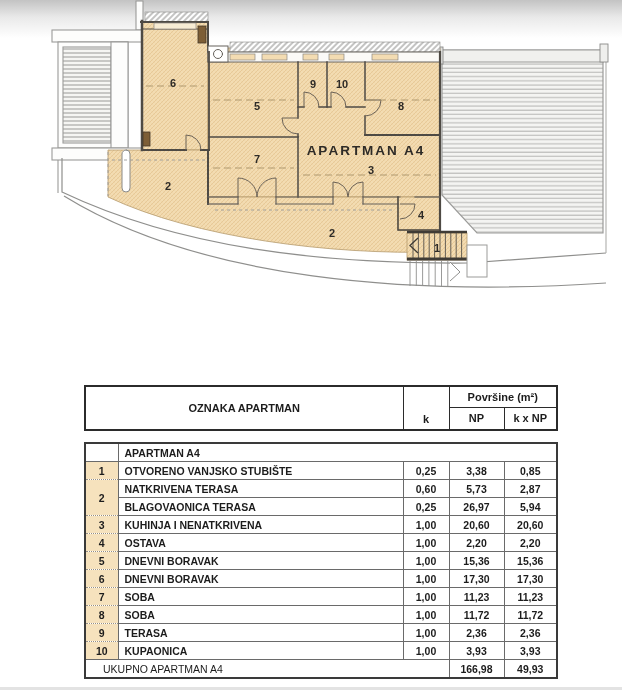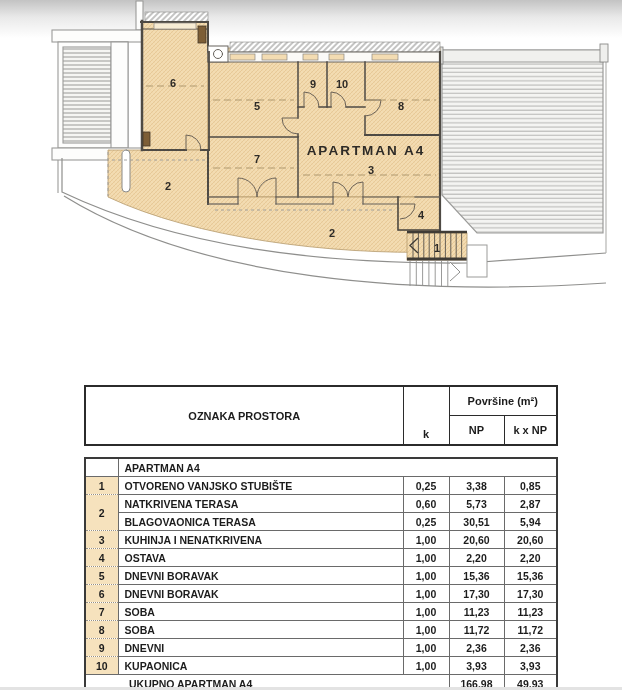--- a/index.html
+++ b/index.html
@@ -7,34 +7,34 @@
         font-family:"Liberation Sans",sans-serif;}
   .scan-top{position:absolute;left:0;top:0;width:622px;height:38px;
         background:linear-gradient(#c3c3c3,#e9e9e9 45%,rgba(255,255,255,0));pointer-events:none;}
   .scan-bottom{position:absolute;left:0;bottom:0;width:622px;height:3px;background:#e3e3e3;}
   .plan{position:absolute;left:0;top:0;}
 
   .tables{position:absolute;left:84px;top:385px;width:472px;color:#1c1c1c;}
   table{border-collapse:collapse;table-layout:fixed;width:472px;}
   .hdr-table{border:2px solid #2b2b2b;}
   .hdr-table td{border:1px solid #2b2b2b;font-size:11px;font-weight:bold;
-        text-align:center;padding:8px;color:#1c1c1c;}
+        text-align:center;padding:0;color:#1c1c1c;}
   .hdr-table .r1{height:21px;}
   .hdr-table .r2{height:23px;}
   .hdr-table .cell-k{vertical-align:bottom;padding-bottom:4px;}
 
   .body-table{margin-top:11px;border:2px solid #3a3a3a;font-size:10.5px;}
   .body-table td{height:17px;border:1px solid #6a6a6a;padding:0 2px 0 6px;
         white-space:nowrap;overflow:hidden;font-weight:bold;}
   .body-table td.num{width:33px;text-align:center;padding:0;background:#f6e2bd;
         border-top:1px dotted #979084;border-bottom:1px dotted #979084;font-weight:bold;}
   .body-table td.num-blank{width:33px;background:#fff;padding:0;}
   .body-table td.c{text-align:center;padding:0;margin-left:20px;}
   .body-table .bold{font-weight:bold;}
-  .body-table td.total-label{font-weight:bold;padding-left:43px;}
+  .body-table td.total-label{font-weight:normal;padding-left:17px;}
   col.w-num{width:33px;} col.w-name{width:285px;} col.w-k{width:46px;}
   col.w-np{width:55px;} col.w-kxnp{width:53px;}
   .hdr-table col.h-name{width:318px;}
   text{font-family:"Liberation Sans",sans-serif;fill:#2e2b27;}
   .roomnum{font-size:11px;font-weight:bold;}
   .plan-title{font-size:13.5px;font-weight:bold;letter-spacing:2px;}
 </style>
 </head>
 <body>
 
@@ -228,21 +228,21 @@
   <div class="tables">
     <table class="hdr-table">
       <colgroup>
           <col class="h-name">
           <col class="w-k">
           <col class="w-np">
           <col class="w-kxnp">
         </colgroup>
       <tbody>
           <tr class="r1">
-        <td rowspan="2">OZNAKA PROSTORA</td>
+        <td rowspan="2">OZNAKA APARTMAN</td>
         <td rowspan="2" class="cell-k">k</td>
         <td colspan="2">Površine (m²)</td>
       </tr>
       <tr class="r2">
         <td>NP</td>
         <td>k x NP</td>
       </tr>
     </tbody>
       </table>
 
@@ -269,21 +269,21 @@
       <tr>
         <td class="num" rowspan="2">2</td>
         <td>NATKRIVENA TERASA</td>
         <td class="c">0,60</td>
         <td class="c">5,73</td>
         <td class="c">2,87</td>
       </tr>
       <tr>
         <td>BLAGOVAONICA TERASA</td>
         <td class="c">0,25</td>
-        <td class="c">30,51</td>
+        <td class="c">26,97</td>
         <td class="c">5,94</td>
       </tr>
       <tr>
         <td class="num">3</td>
         <td>KUHINJA I NENATKRIVENA</td>
         <td class="c">1,00</td>
         <td class="c">20,60</td>
         <td class="c">20,60</td>
       </tr>
       <tr>
@@ -316,21 +316,21 @@
       </tr>
       <tr>
         <td class="num">8</td>
         <td>SOBA</td>
         <td class="c">1,00</td>
         <td class="c">11,72</td>
         <td class="c">11,72</td>
       </tr>
       <tr>
         <td class="num">9</td>
-        <td>DNEVNI</td>
+        <td>TERASA</td>
         <td class="c">1,00</td>
         <td class="c">2,36</td>
         <td class="c">2,36</td>
       </tr>
       <tr>
         <td class="num">10</td>
         <td>KUPAONICA</td>
         <td class="c">1,00</td>
         <td class="c">3,93</td>
         <td class="c">3,93</td>

